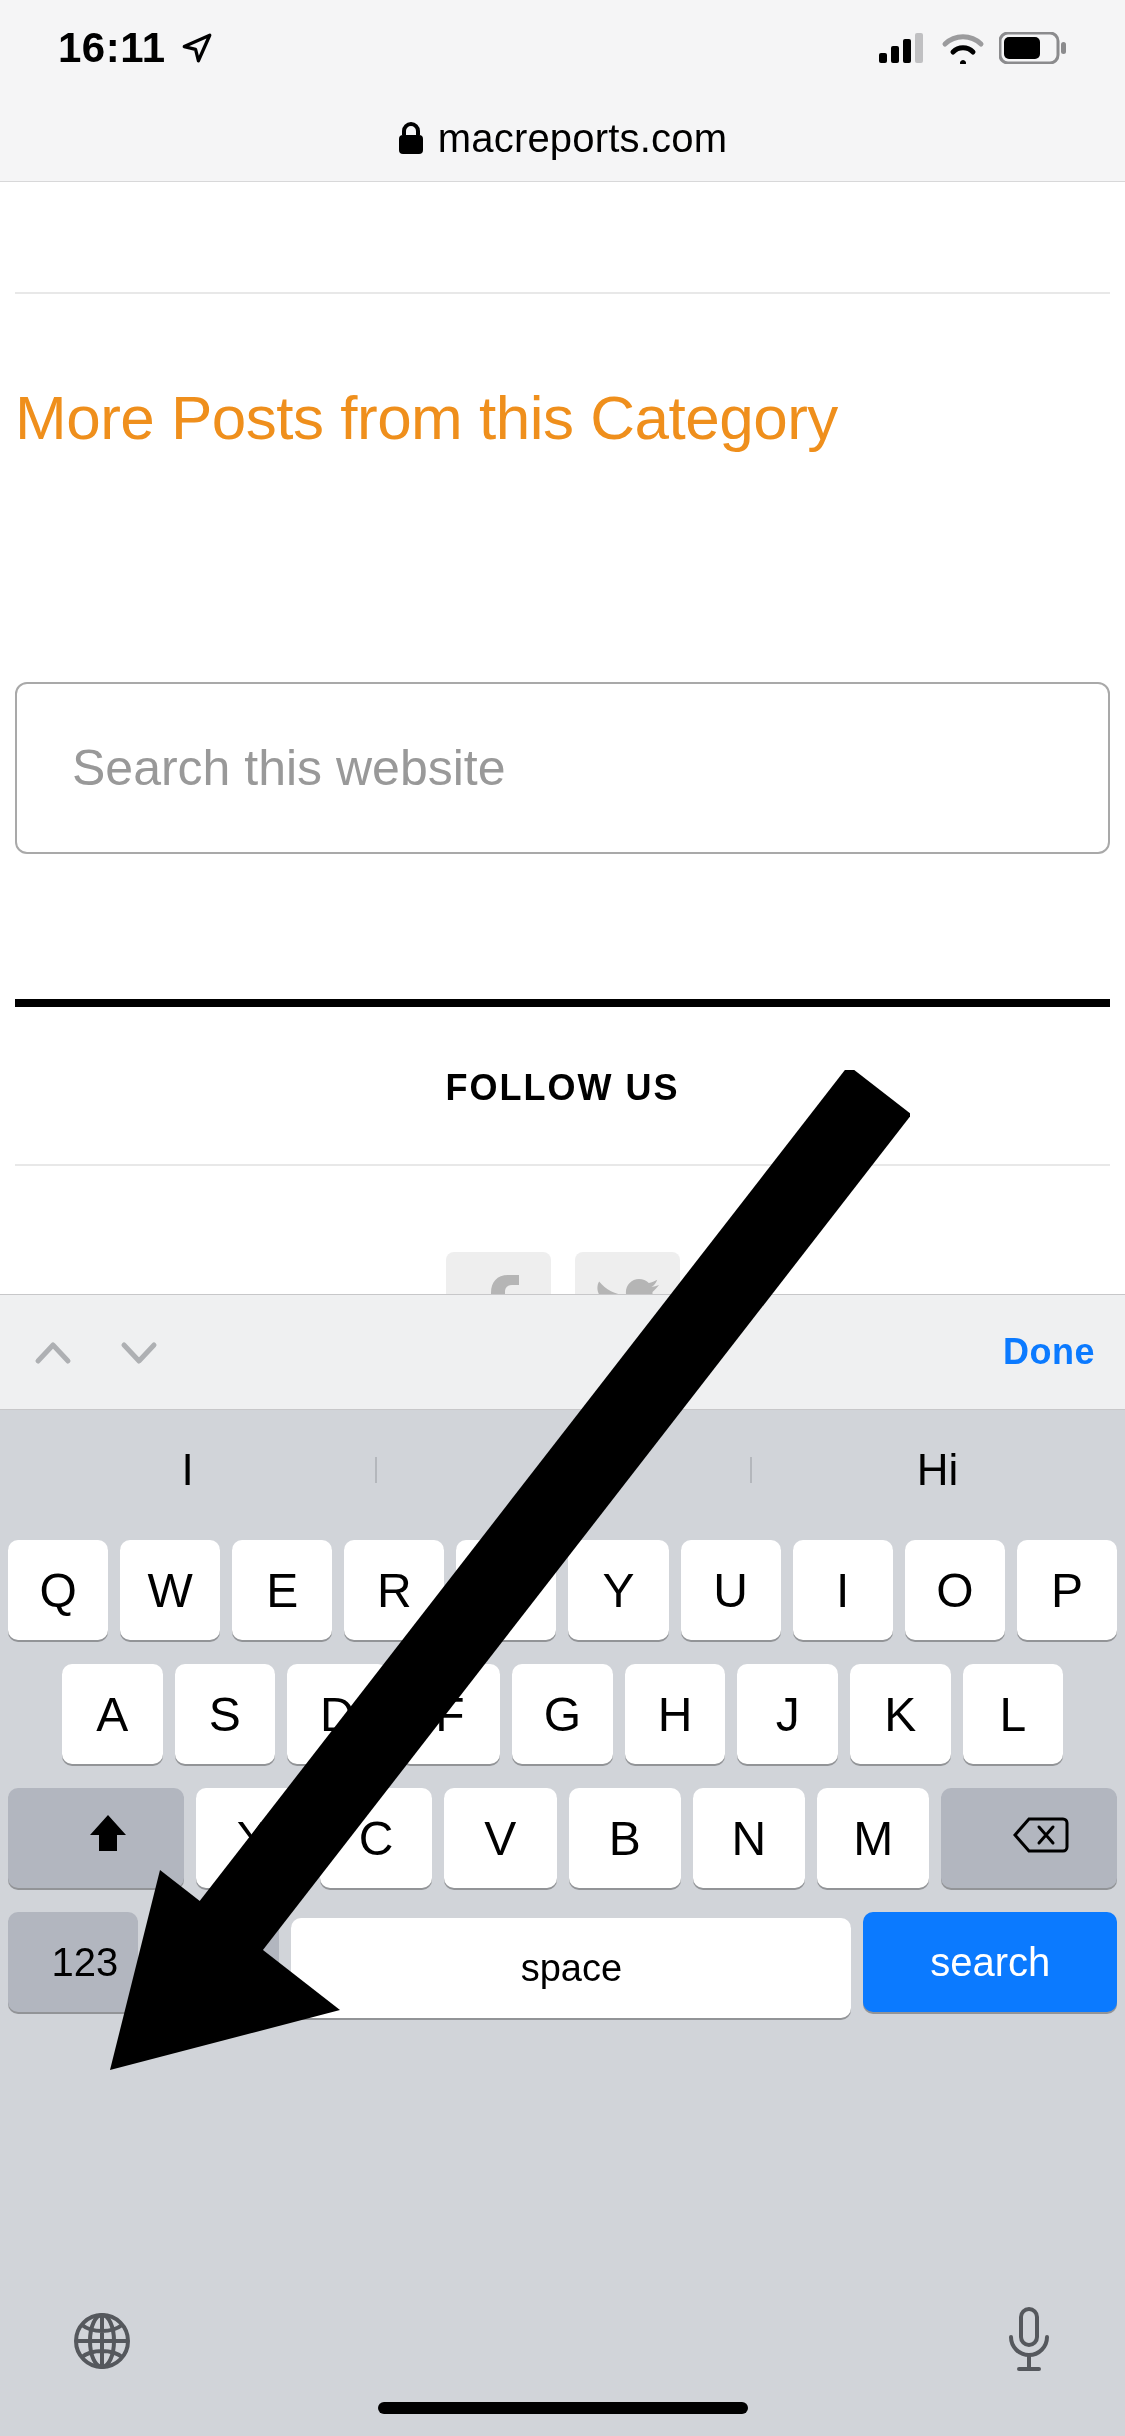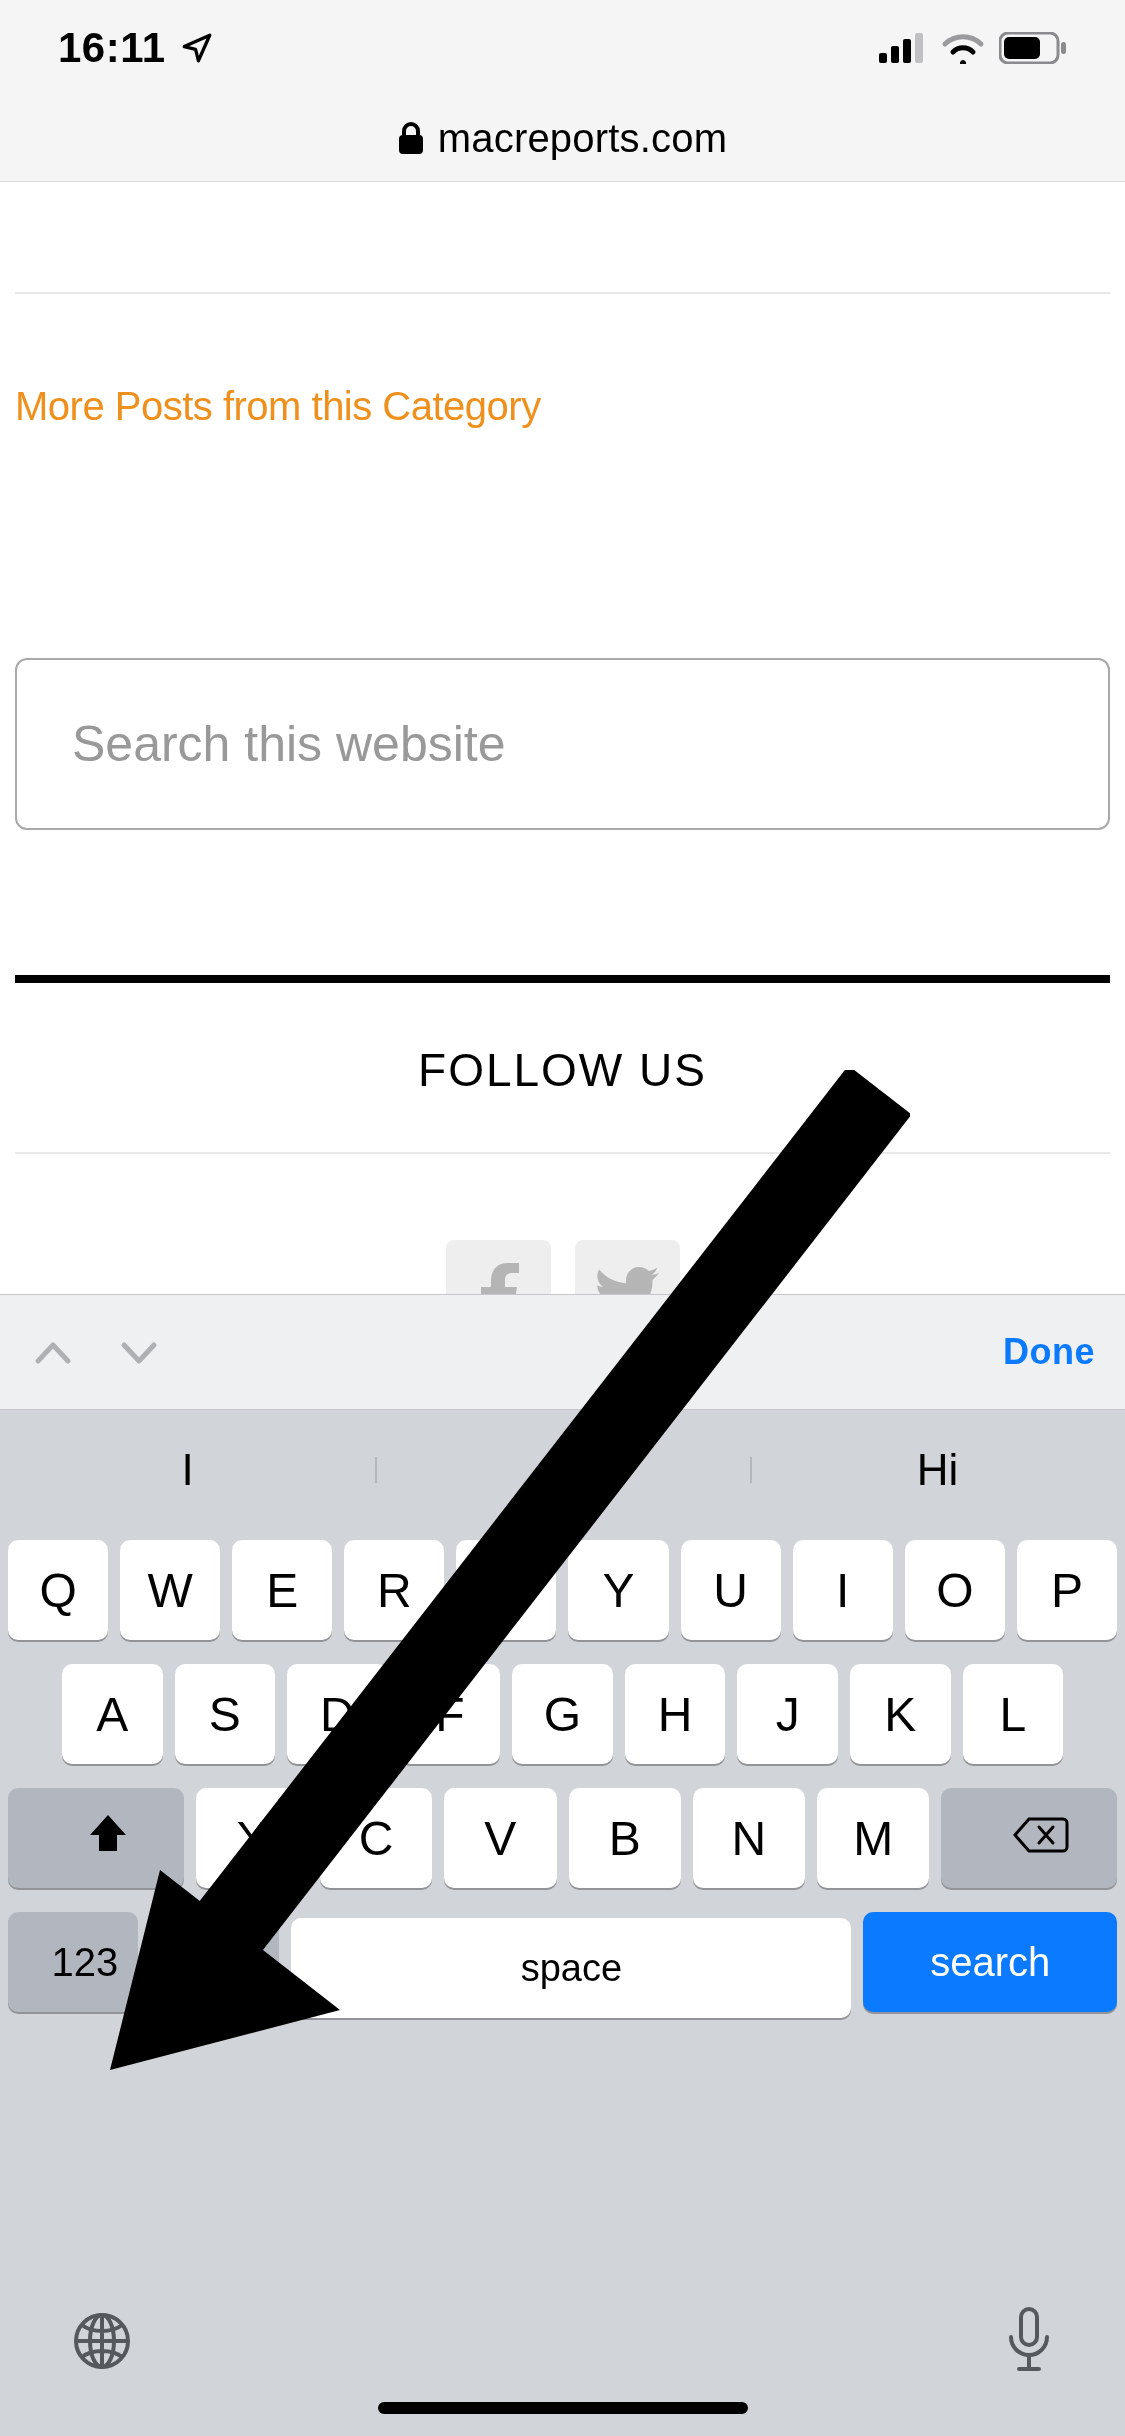--- a/index.html
+++ b/index.html
@@ -13,26 +13,26 @@
   .statusbar .right { margin-left:auto; display:flex; align-items:center; gap:14px; }
   .statusbar svg { display:block; }
 
   .url-bar { height:86px; display:flex; align-items:center; justify-content:center; gap:14px; }
   .url-bar .txt { font-size:40px; color:#000; letter-spacing:0.2px; }
   .url-bar svg { display:block; }
   
   
   .page { background:#fff; flex:0 0 auto; }
   .hr-top { height:0; border-top:2px solid #e8e8e8; margin:110px 15px 0 15px; }
-  .heading { font-size:40px; line-height:1.1; font-weight:400; color:#ef8f1c; padding:90px 15px 0 15px; letter-spacing:-0.5px; }
+  .heading { font-size:62px; line-height:1.1; font-weight:400; color:#ef8f1c; padding:90px 15px 0 15px; letter-spacing:-0.5px; }
   .search-wrap { margin:230px 15px 0 15px; }
   .search-input { width:100%; height:172px; border:2px solid #a9a9a9; border-radius:12px; font-size:50px; font-weight:400; color:#555; padding:0 55px; background:#fff; }
   .search-input::placeholder { color:#999; }
   .hr-thick { height:8px; background:#000; margin:145px 15px 0 15px; }
-  .follow { text-align:center; font-size:46px; letter-spacing:2px; font-weight:400; color:#000; margin:60px 0 0 0; }
+  .follow { text-align:center; font-size:36px; letter-spacing:2px; font-weight:700; color:#000; margin:60px 0 0 0; }
   .hr-thin { height:0; border-top:2px solid #e8e8e8; margin:55px 15px 0 15px; }
   .social-row { display:flex; justify-content:center; gap:24px; margin:86px 0 0 0; }
   .social-btn { width:105px; height:105px; background:#eee; border-radius:8px; display:flex; align-items:center; justify-content:center; }
   .social-btn svg { display:block; }
 
   
   .kb-accessory { position:absolute; left:0; right:0; top:1294px; height:116px; background:#eff0f1; border-top:1px solid #c7c7c9; border-bottom:1px solid #c7c7c9; display:flex; align-items:center; padding:0 30px; }
   .kb-accessory .nav { display:flex; gap:40px; }
   .kb-accessory .nav svg { display:block; }
   .kb-accessory .done { margin-left:auto; font-size:36px; font-weight:600; color:#0b7aff; letter-spacing:0.5px; }

